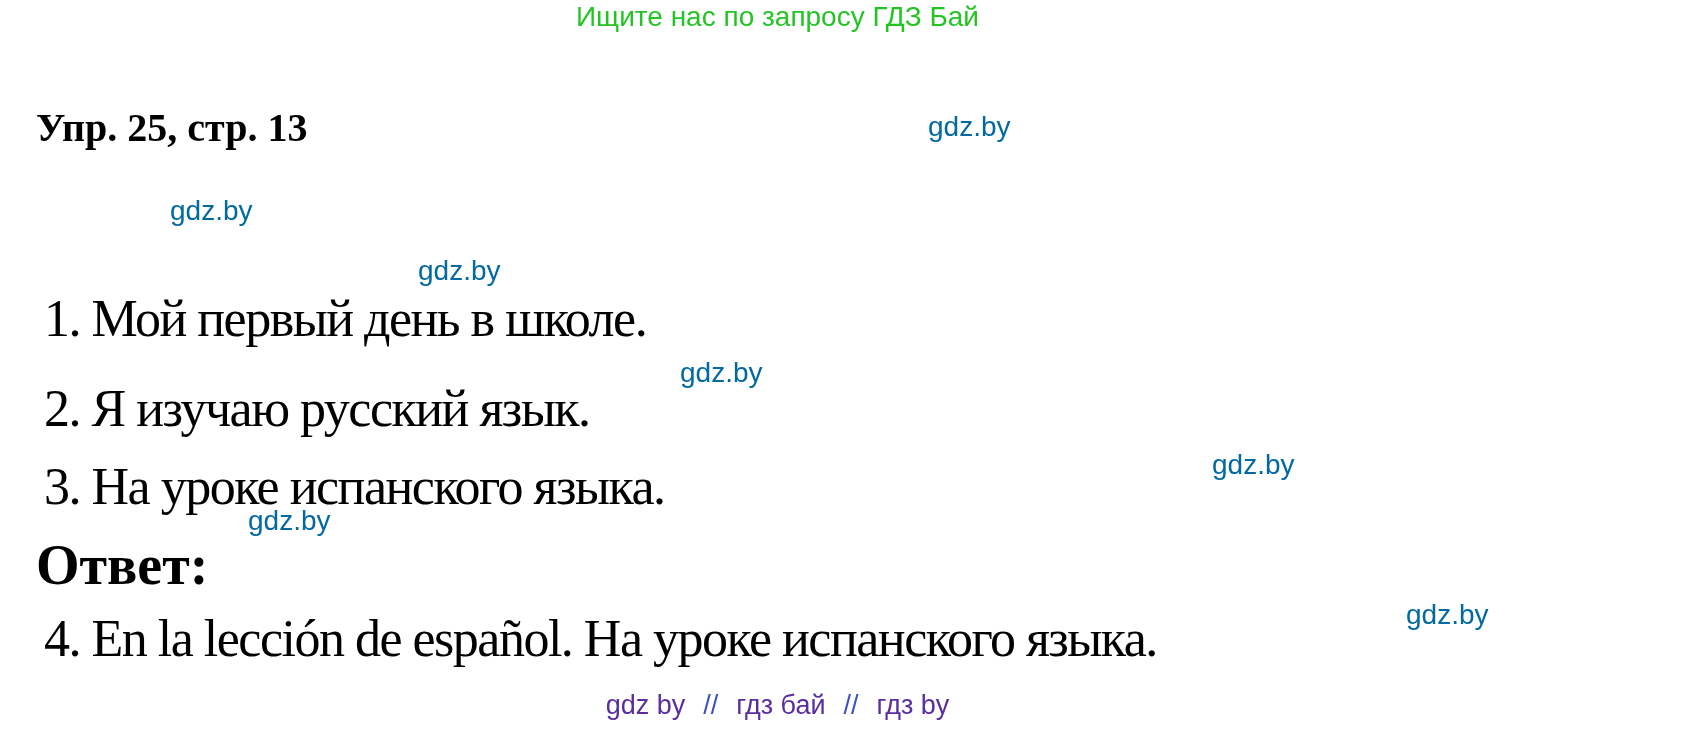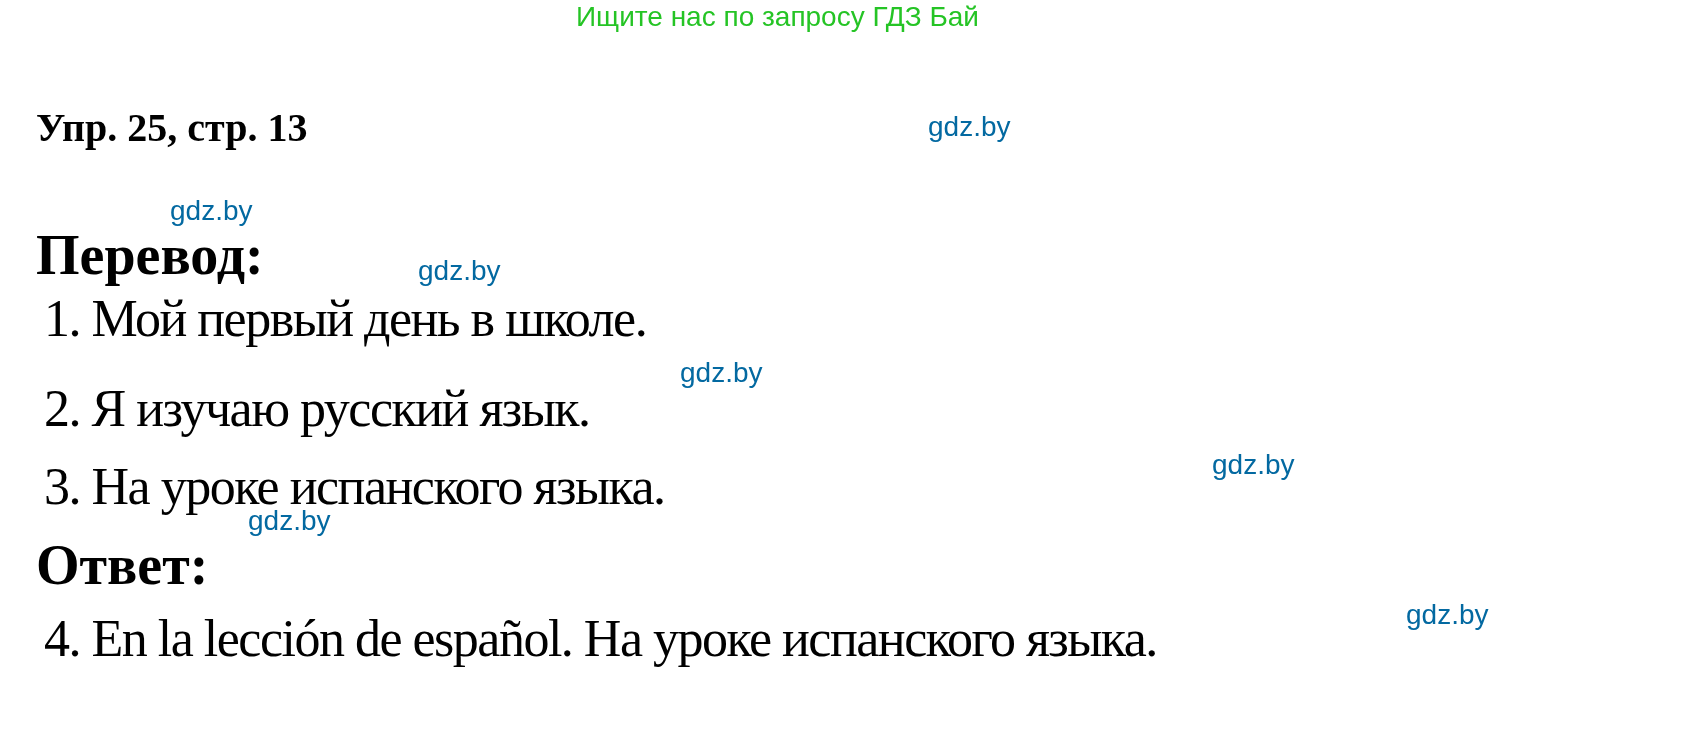--- a/index.html
+++ b/index.html
@@ -100,26 +100,28 @@
   <span class="wm wm3">gdz.by</span>
   <span class="wm wm4">gdz.by</span>
   <span class="wm wm5">gdz.by</span>
   <span class="wm wm6">gdz.by</span>
   <span class="wm wm7">gdz.by</span>
   <span class="wm wm8">gdz.by</span>
 
   <div class="line title">Упр. 25, стр. 13</div>
 
 
-  <div class="line label perevod">Перевод:</div>
 
   <div>
     <div class="line opt opt1">1. Мой первый день в школе.</div>
     <div class="line opt opt2">2. Я изучаю русский язык.</div>
     <div class="line opt opt3">3. На уроке испанского языка.</div>
   </div>
 
   <div class="line label otvet">Ответ:</div>
 
   <div class="line answer">4. En la lección de español. На уроке испанского языка.</div>
 
+  <div class="footer">
+    <span class="fw">gdz by</span><span class="fs">//</span><span class="fw">гдз бай</span><span class="fs">//</span><span class="fw">гдз by</span>
+  </div>
 
 </div>
 
 </body></html>

